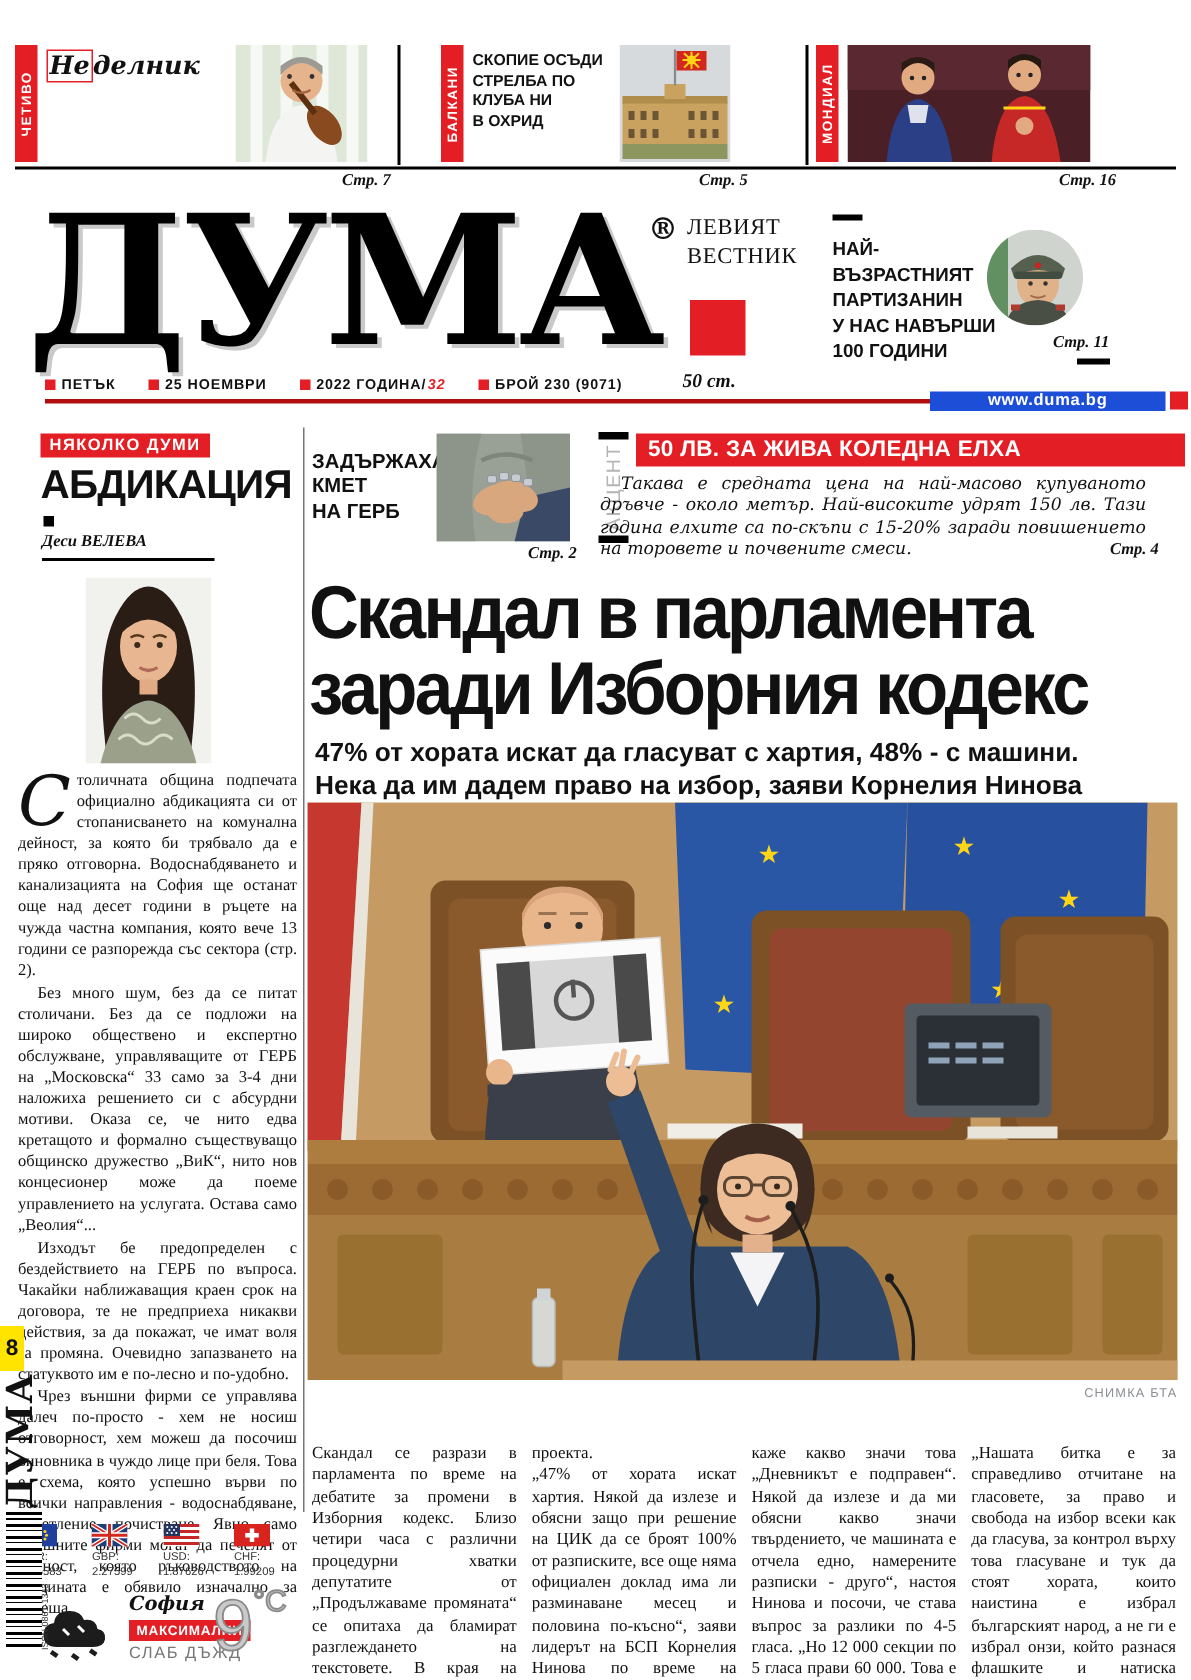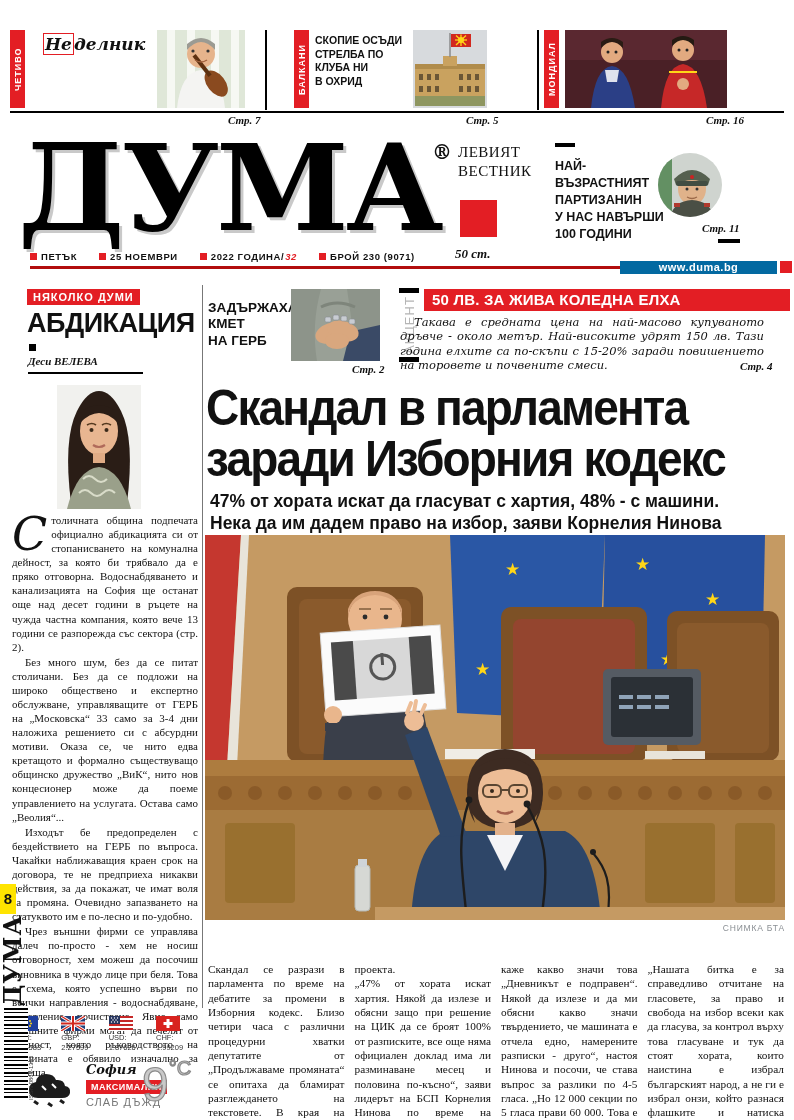--- a/index.html
+++ b/index.html
@@ -13,21 +13,21 @@
   
   .teaser-strip{top:30px;left:10px;width:774px;height:80px;display:flex;}
   .vlabel{width:15px;height:78px;background:#e31e24;color:#fff;
           font:bold 9px "Liberation Sans",sans-serif;letter-spacing:1px;
           writing-mode:vertical-rl;transform:rotate(180deg);
           display:flex;align-items:center;justify-content:center;flex:none;}
   .tz{display:flex;gap:6px;}
   .tz-txt{font:bold 10.5px/1.3 "Liberation Sans",sans-serif;padding-top:4px;}
   .tz1-txt{width:120px;}
   .nedelnik{font:bold italic 17px "DejaVu Serif",serif;color:#111;margin-bottom:2px;}
-  .nedelnik .ne{border:1.5px solid #e31e24;padding:0 1px;margin-left:12px;}
+  .nedelnik .ne{border:1.5px solid #e31e24;padding:0 1px;}
   .tdivider{width:2px;background:#000;height:80px;flex:none;}
   .topline{top:111px;left:10px;width:774px;height:2px;background:#000;}
   .tref7{top:114px;left:228px;}
   .tref5{top:114px;left:466px;}
   .tref16{top:114px;left:706px;}
 
   
   .mast-title{top:128px;left:18px;font-family:"DejaVu Serif",serif;font-weight:bold;
               font-size:120px;line-height:1;letter-spacing:-3px;color:#000;
               text-shadow:3px 3px 0 #c9c9c9;}
@@ -39,21 +39,21 @@
   .partisan{top:153px;left:658px;width:64px;height:64px;border-radius:50%;overflow:hidden;}
   .tref11{top:222px;left:702px;}
   .side-teaser-bar2{top:239px;left:718px;width:22px;height:4px;background:#000;}
   .dateline{top:251px;left:30px;display:flex;gap:22px;font:bold 9.5px "Liberation Sans",sans-serif;
             letter-spacing:.6px;align-items:center;}
   .dl-item{display:flex;align-items:center;gap:4px;}
   .dl-sq{width:7px;height:7px;background:#e31e24;flex:none;}
   .dl-red{color:#e31e24;}
   .price{top:246px;left:455px;font:bold italic 13px "Liberation Serif",serif;}
   .redline{top:266px;left:30px;width:600px;height:3px;background:#b20d0d;}
-  .wwwbar{top:261px;left:620px;width:157px;height:13px;background:#0369a1;color:#fff;
+  .wwwbar{top:261px;left:620px;width:157px;height:13px;background:#1d4ed8;color:#fff;
           font:bold 11px/13px "Liberation Sans",sans-serif;text-align:center;letter-spacing:.5px;}
   .www-redsq{top:261px;left:780px;width:12px;height:12px;background:#e31e24;}
 
   
   .col-divider{top:285px;left:202px;width:1px;height:723px;background:#777;}
   .kicker{top:289px;left:27px;color:#fff;font:bold 11px "Liberation Sans",sans-serif;
           letter-spacing:1px;padding:2px 6px;}
   .op-title{top:308px;left:27px;font:900 27px "Liberation Sans",sans-serif;letter-spacing:-0.5px;}
   .op-sq{top:344px;left:29px;width:7px;height:7px;background:#000;}
   .op-byline{top:355px;left:28px;font:bold italic 11px "Liberation Serif",serif;}

